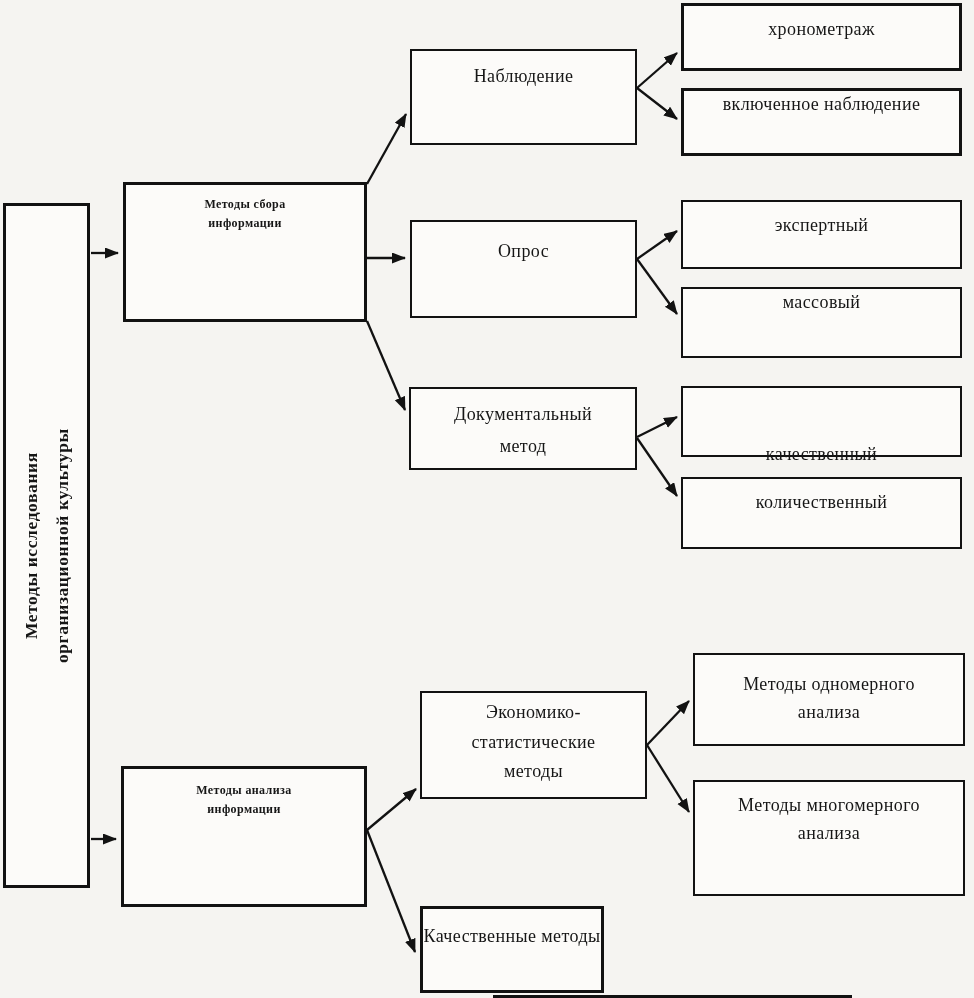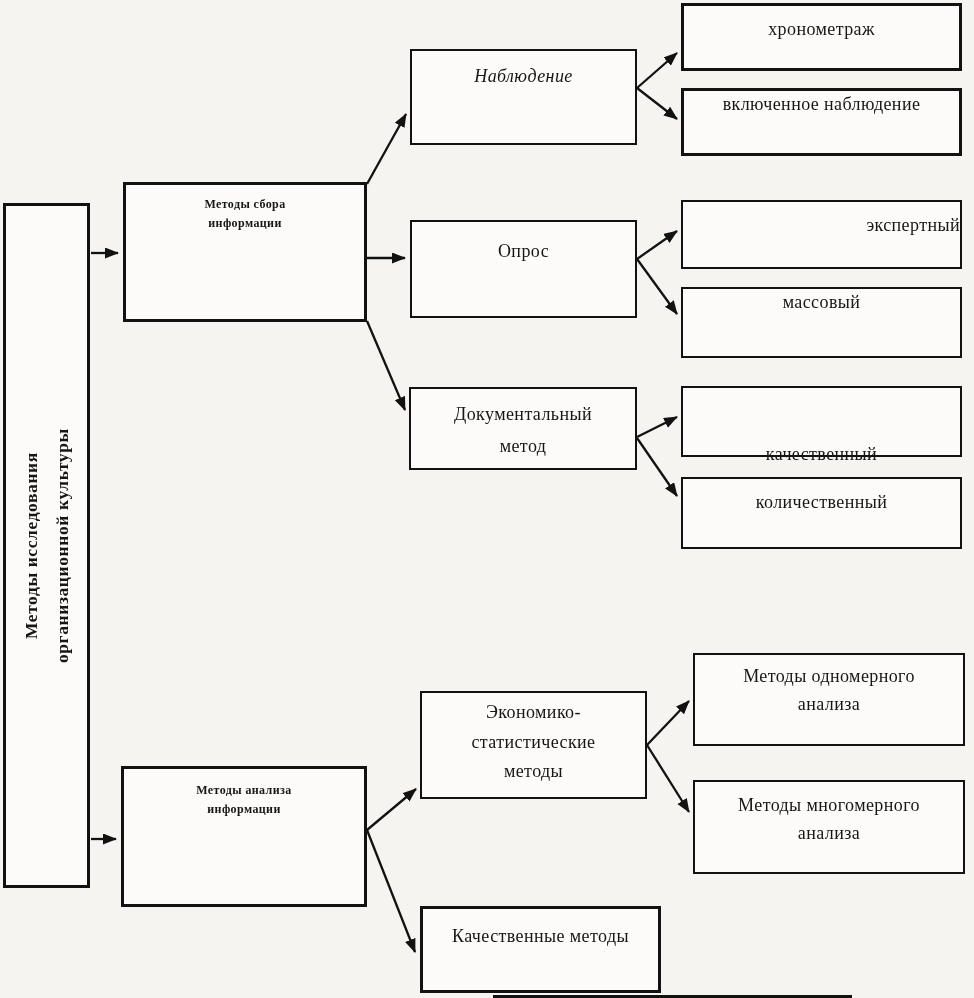--- a/index.html
+++ b/index.html
@@ -19,46 +19,46 @@
   .bold .lbl{font-weight:bold;font-size:12px;line-height:1.55;}
   
   .b-root{left:3px;top:203px;width:87px;height:685px;display:flex;align-items:center;justify-content:center;}
   .vtext{transform:rotate(-90deg);white-space:nowrap;flex:none;font-weight:bold;font-size:17.5px;line-height:1.75;letter-spacing:.6px;text-align:center;}
   
   .b-collect{left:123px;top:182px;width:244px;height:140px;}
   .b-analyze{left:121px;top:766px;width:246px;height:141px;}
   .b-collect .lbl{padding-top:10px;}
   .b-analyze .lbl{padding-top:12px;}
   
-  .b-observation{left:410px;top:49px;width:227px;height:96px;font-style:italic;}
+  .b-observation{left:410px;top:49px;width:227px;height:96px;}
   .b-observation .lbl{padding-top:12px;}
   .b-survey{left:410px;top:220px;width:227px;height:98px;}
   .b-survey .lbl{padding-top:16px;}
   .b-documentary{left:409px;top:387px;width:228px;height:83px;}
   .b-documentary .lbl{padding-top:10px;line-height:1.75;}
   .b-econstat{left:420px;top:691px;width:227px;height:108px;}
   .b-econstat .lbl{padding-top:5px;line-height:1.65;}
-  .b-qualmethods{left:420px;top:906px;width:241px;height:87px;}
+  .b-qualmethods{left:420px;top:906px;width:184px;height:87px;}
   .b-qualmethods .lbl{padding-top:14px;}
   
   .b-timekeeping{left:681px;top:3px;width:281px;height:68px;}
   .b-timekeeping .lbl{padding-top:10px;}
   .b-participant{left:681px;top:88px;width:281px;height:68px;}
   .b-participant .lbl{}
-  .b-expert{left:681px;top:200px;width:281px;height:69px;text-align:right;}
+  .b-expert{left:681px;top:200px;width:281px;height:69px;}
   .b-expert .lbl{padding-top:10px;}
   .b-mass{left:681px;top:287px;width:281px;height:71px;}
   .b-mass .lbl{padding-top:0;}
   .b-qualitative{left:681px;top:386px;width:281px;height:71px;}
   .b-qualitative .lbl{padding-top:15px;margin-top:38px;}
   .b-quantitative{left:681px;top:477px;width:281px;height:72px;}
   .b-quantitative .lbl{padding-top:10px;}
   .b-univariate{left:693px;top:653px;width:272px;height:93px;}
-  .b-univariate .lbl{padding-top:8px;line-height:1.55;}
-  .b-multivariate{left:693px;top:780px;width:272px;height:94px;}
+  .b-univariate .lbl{padding-top:16px;line-height:1.55;}
+  .b-multivariate{left:693px;top:780px;width:272px;height:116px;}
   .b-multivariate .lbl{padding-top:10px;line-height:1.55;}
   .bottom-bar{position:absolute;left:493px;top:995px;width:359px;height:3px;background:#111;}
 </style>
 </head>
 <body>
 
 <svg id="edges" width="974" height="998" viewBox="0 0 974 998">
   <defs>
     <marker id="ah" markerUnits="userSpaceOnUse" markerWidth="15" markerHeight="12" refX="13" refY="5.5" orient="auto">
       <path d="M0,0 L14,5.5 L0,11 Z" fill="#121212"></path>

